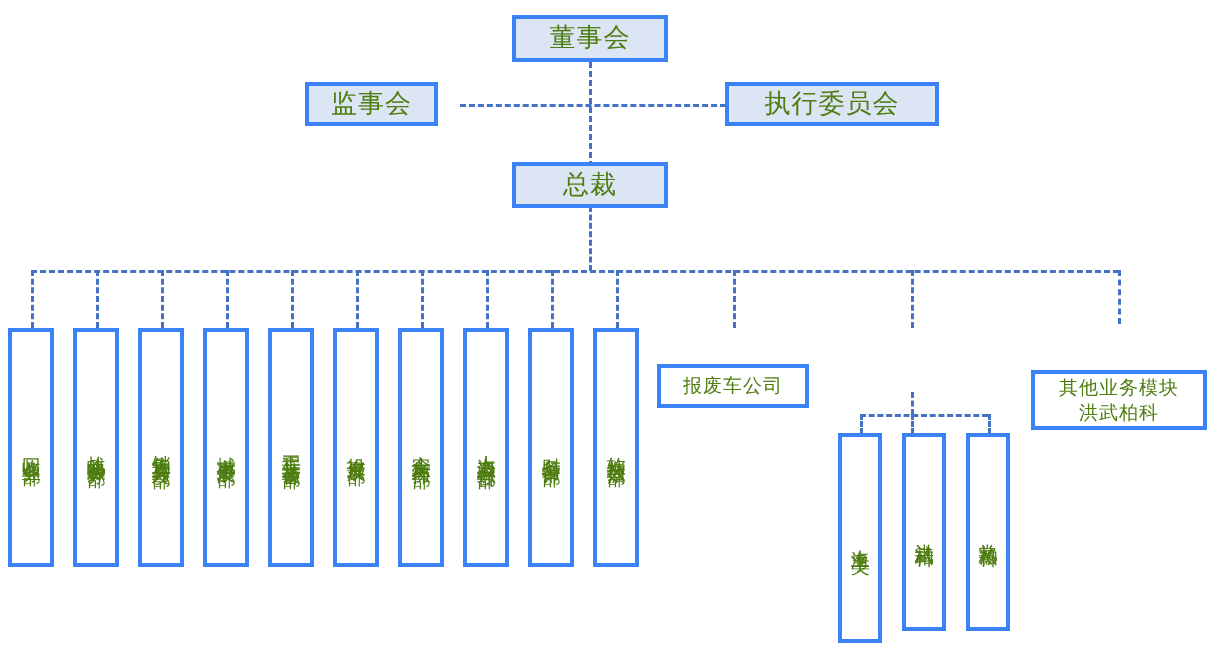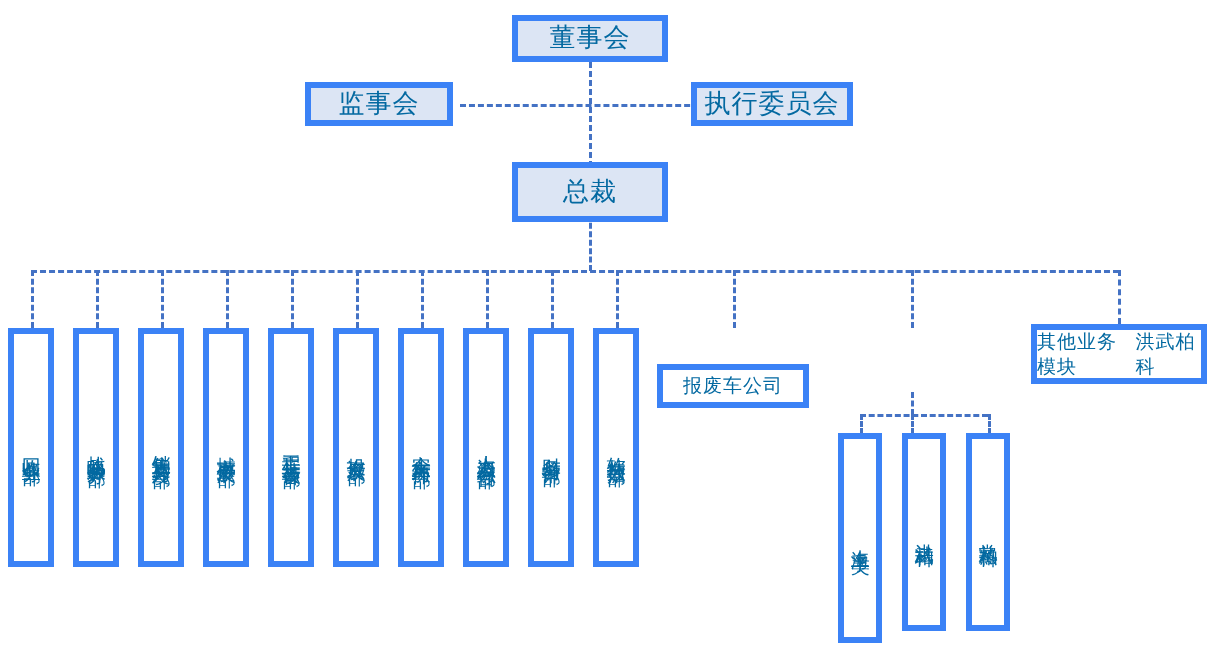--- a/index.html
+++ b/index.html
@@ -30,45 +30,47 @@
   }
   .conn-h {
     border-top: 3px dashed #4472c4;
     height: 0;
   }
 
   
   .node {
     position: absolute;
     box-sizing: border-box;
-    border: 6px solid #3b82f6;
+    border: 4px solid #3b82f6;
     background: #ffffff;
     display: flex;
     align-items: center;
     justify-content: center;
-    color: #0369a1;
+    color: #4d7c0f;
     line-height: 1.18;
   }
   .node.filled {
     background: #dce5f4;
   }
 
   
   .node.exec {
     font-size: 26px;
     letter-spacing: 1px;
   }
 
   
   .node.sub {
     font-size: 19px;
     letter-spacing: 1px;
   }
   .node.sub.twoline {
+    flex-direction: column;
     line-height: 1.32;
+    margin-top: 46px;
   }
 
   
   .node.vert {
     writing-mode: vertical-rl;
     text-orientation: upright;
     font-size: 19px;
     letter-spacing: 2px;
     padding: 6px 0;
     align-items: center;
@@ -111,29 +113,29 @@
   <div class="conn conn-v" style="left:911px; top:392px; height:23px;"></div>
   <div class="conn conn-h" style="left:860px; top:414px; width:128px;"></div>
   <div class="conn conn-v" style="left:860px; top:414px; height:20px;"></div>
   <div class="conn conn-v" style="left:911px; top:414px; height:20px;"></div>
   <div class="conn conn-v" style="left:988px; top:414px; height:20px;"></div>
 
   <div class="node exec filled" style="left:512px; top:15px; width:156px; height:47px;">
     <span>董事会</span>
   </div>
 
-  <div class="node exec filled" style="left:305px; top:82px; width:148px; height:44px;">
+  <div class="node exec filled" style="left:305px; top:82px; width:133px; height:44px;">
     <span>监事会</span>
   </div>
 
-  <div class="node exec filled" style="left:691px; top:82px; width:162px; height:44px;">
+  <div class="node exec filled" style="left:725px; top:82px; width:214px; height:44px;">
     <span>执行委员会</span>
   </div>
 
-  <div class="node exec filled" style="left:512px; top:162px; width:156px; height:60px;">
+  <div class="node exec filled" style="left:512px; top:162px; width:156px; height:46px;">
     <span>总裁</span>
   </div>
 
   <div class="node vert" style="left:8px; top:328px; width:46px; height:239px;">
     <span class="vtext">回收业务部</span>
   </div>
   <div class="node vert" style="left:73px; top:328px; width:46px; height:239px;">
     <span class="vtext">战略客户服务部</span>
   </div>
   <div class="node vert" style="left:138px; top:328px; width:46px; height:239px;">

